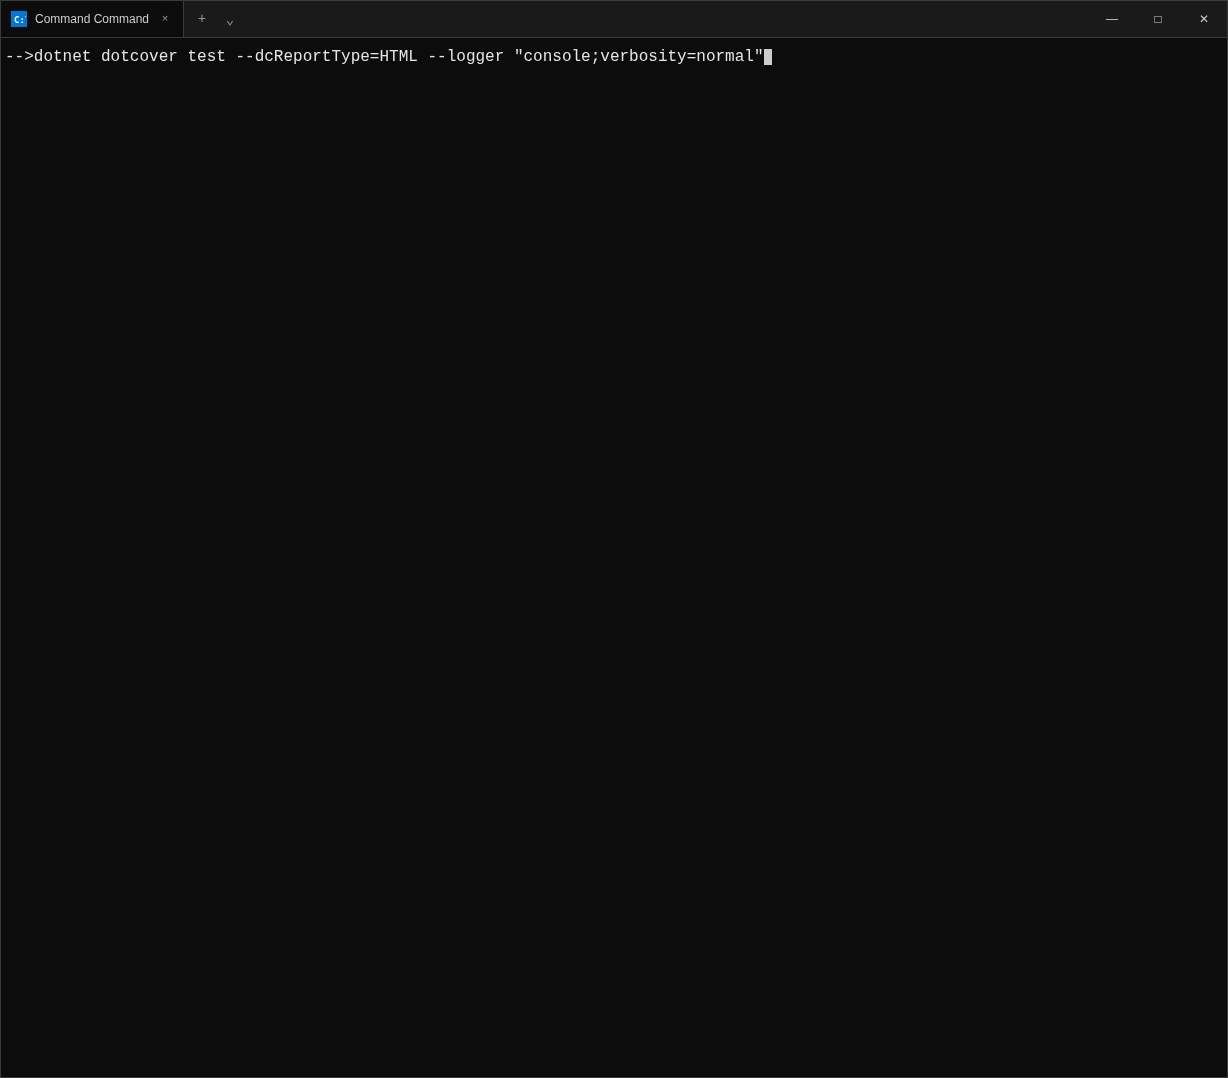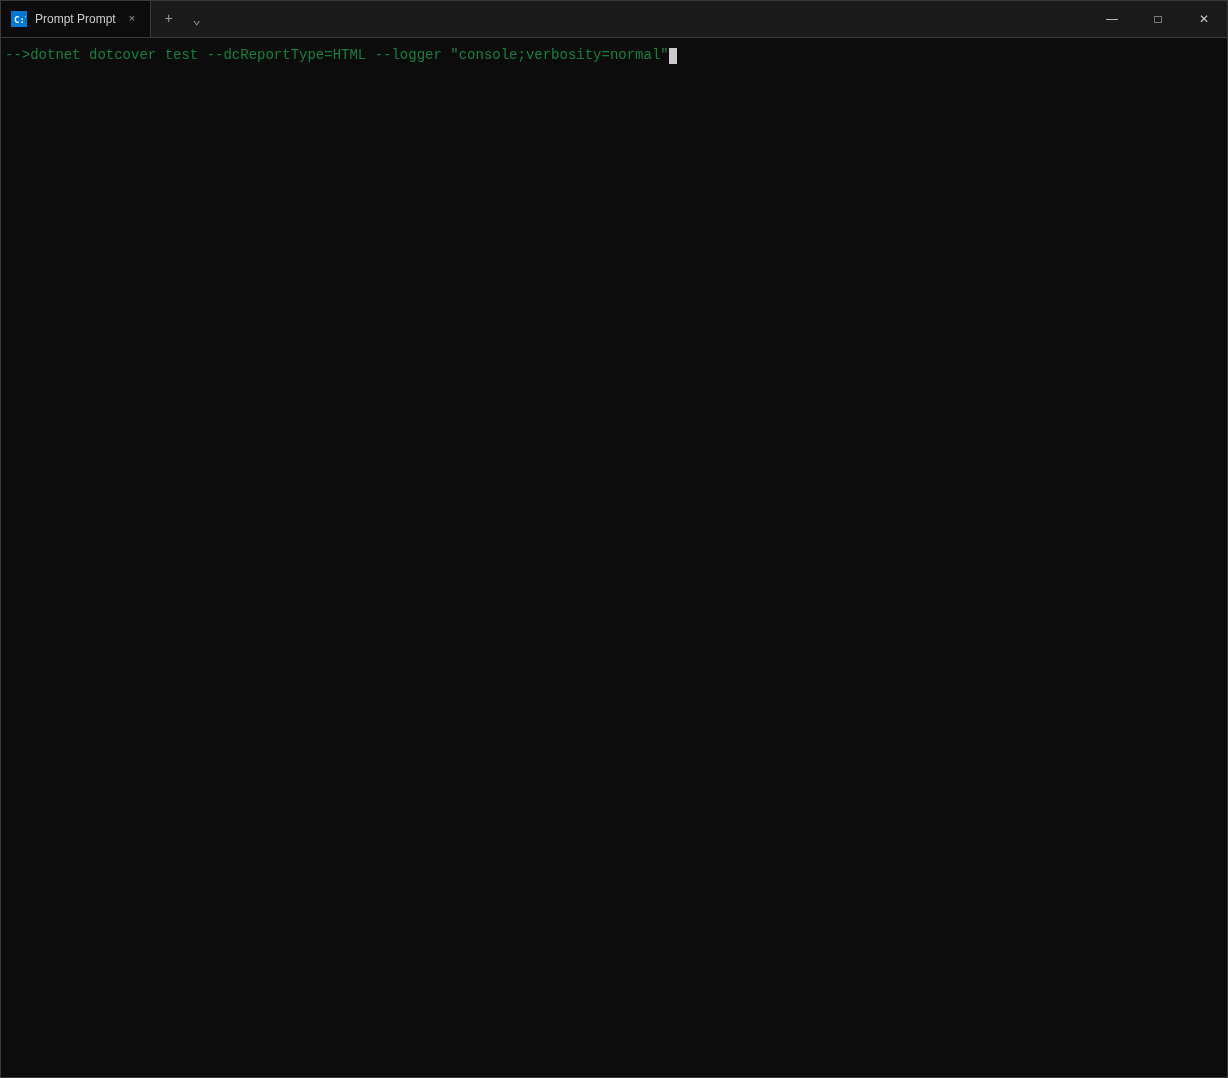--- a/index.html
+++ b/index.html
@@ -111,22 +111,22 @@
 
     .terminal-body {
       flex: 1;
       background: #0c0c0c;
       padding: 8px 4px;
       overflow: hidden;
       position: relative;
     }
 
     .terminal-line {
-      color: #15803d;
-      font-size: 14px;
+      color: #e5e5e5;
+      font-size: 16px;
       font-family: 'Consolas', 'Courier New', monospace;
       line-height: 1.4;
       white-space: pre;
       display: flex;
       align-items: center;
     }
 
     .cursor {
       display: inline-block;
       width: 8px;
@@ -163,21 +163,21 @@
 
   <div class="title-bar">
     <div class="tab-area">
       <div class="tab">
         <div class="cmd-icon">
           <svg width="14" height="14" viewBox="0 0 14 14">
             <rect width="14" height="14" fill="#0078d4"></rect>
             <text x="2" y="11" font-size="9" fill="white" font-family="Consolas,monospace" font-weight="bold">C:\</text>
           </svg>
         </div>
-        <span class="tab-label">Prompt Prompt</span>
+        <span class="tab-label">Command Command</span>
         <span class="tab-close">×</span>
       </div>
       <div class="tab-controls">
         <div class="tab-ctrl-btn">+</div>
         <div class="tab-ctrl-btn">⌄</div>
       </div>
     </div>
     <div class="window-controls">
       <div class="win-btn">—</div>
       <div class="win-btn">□</div>

